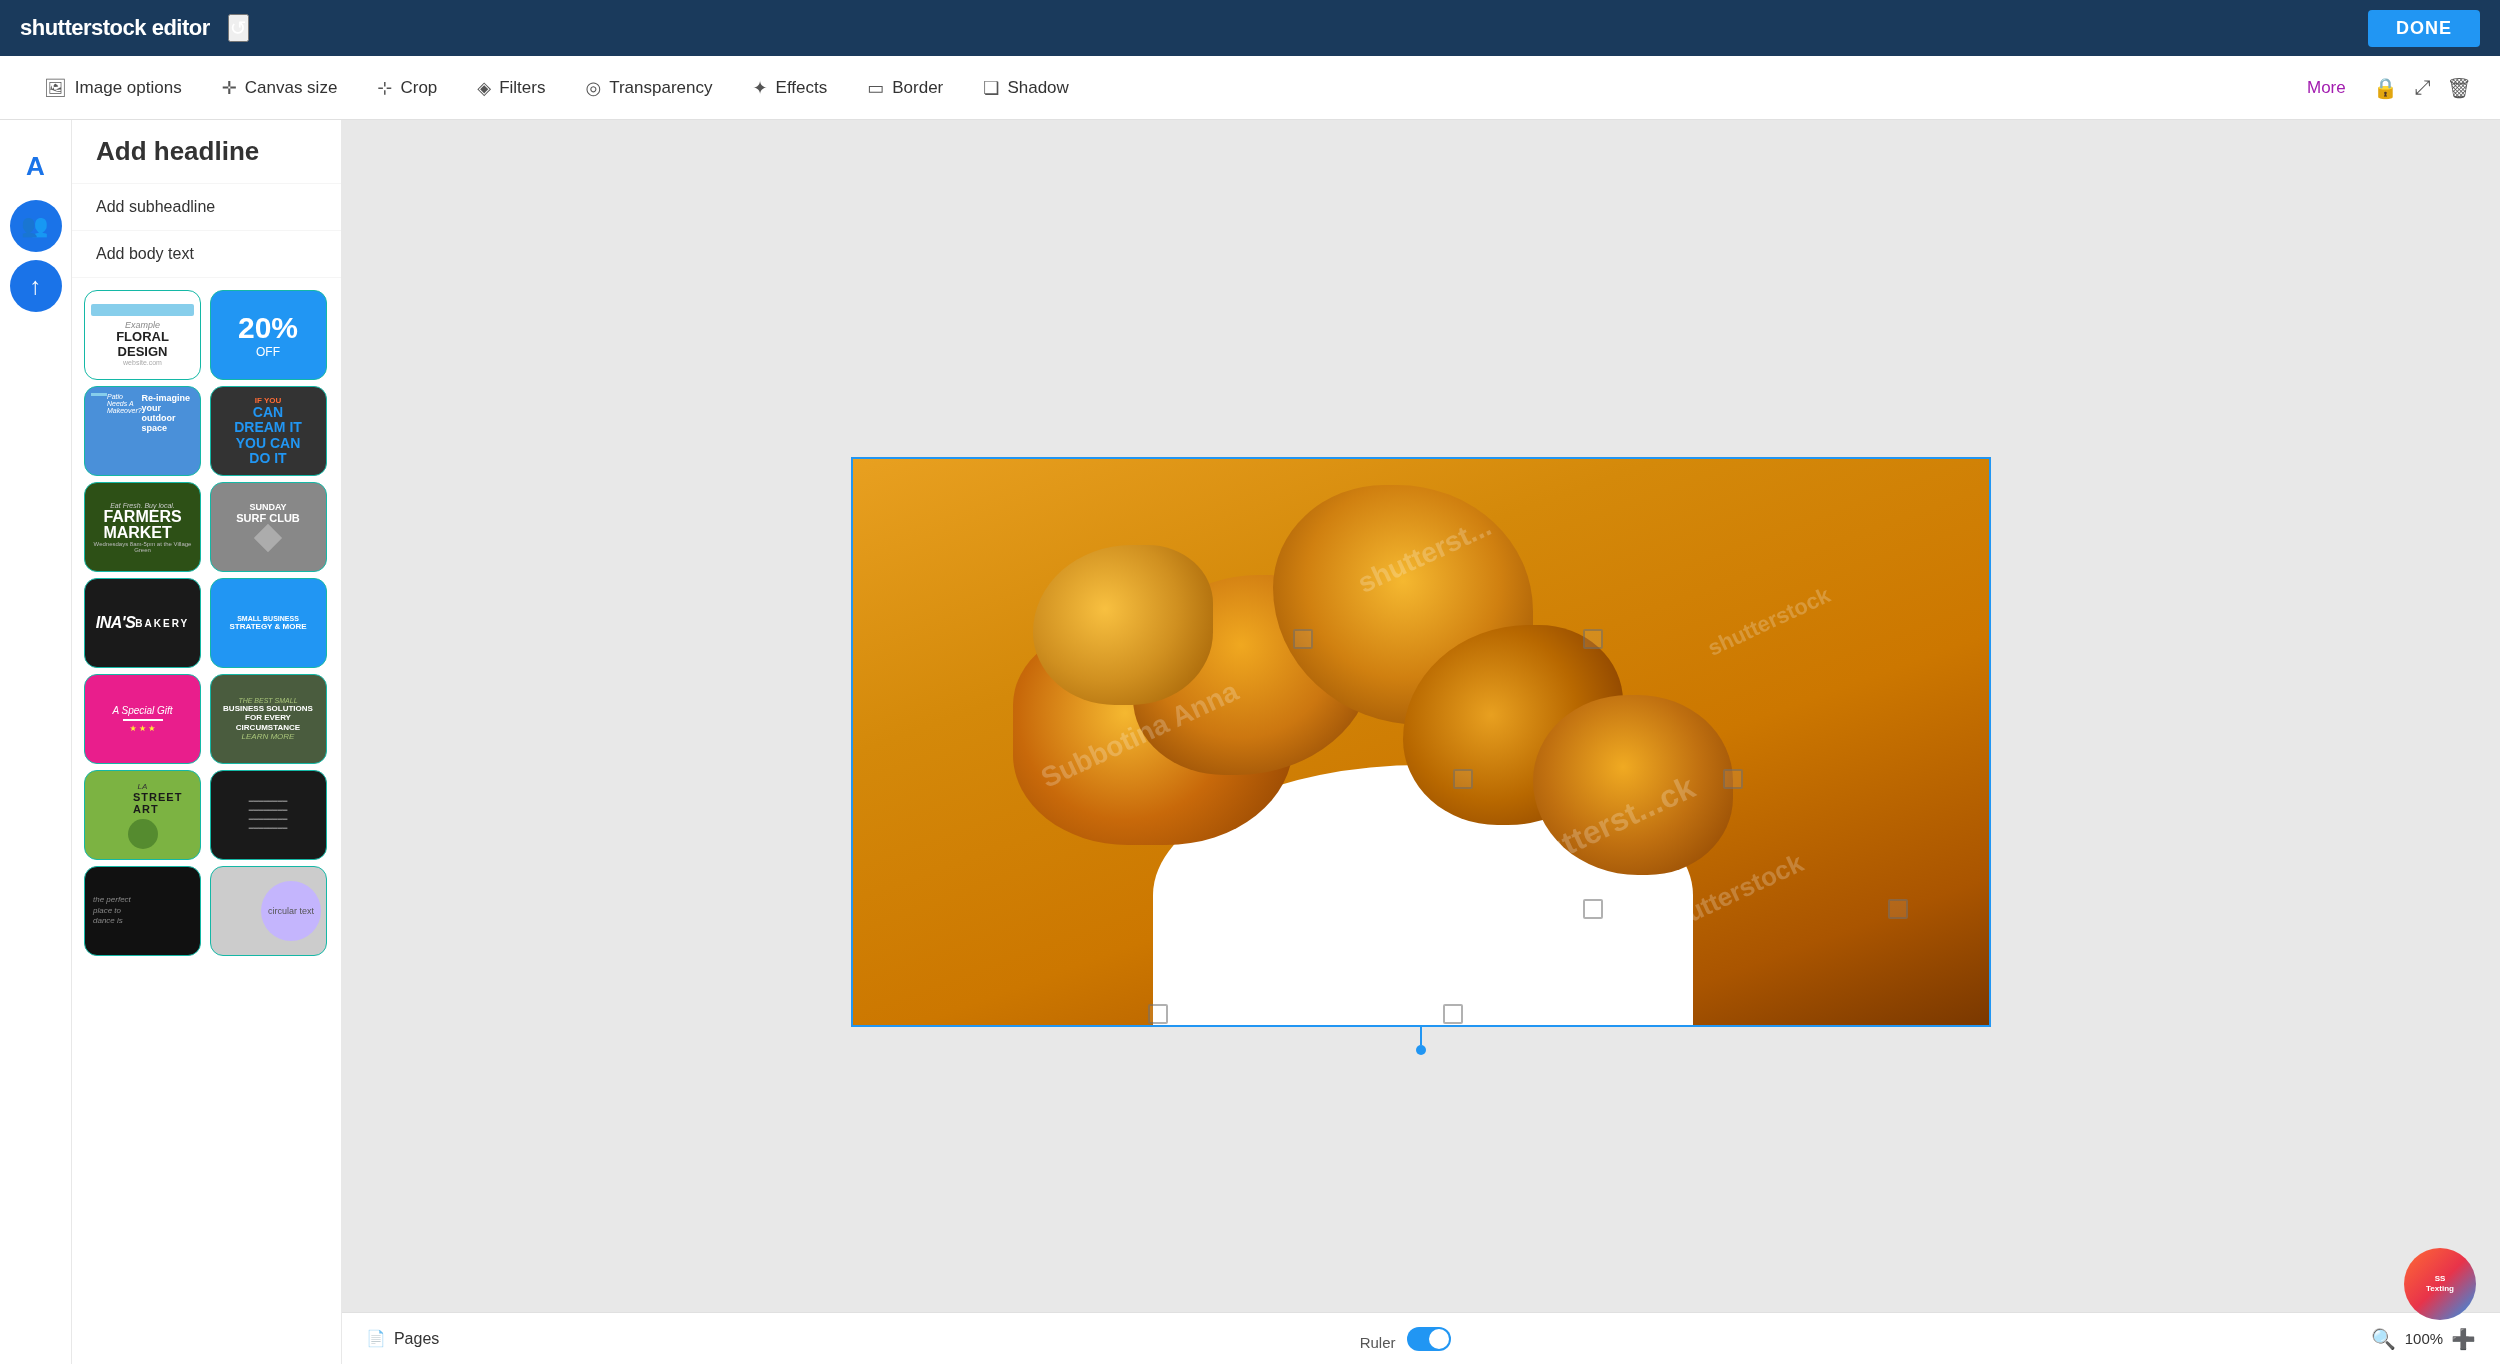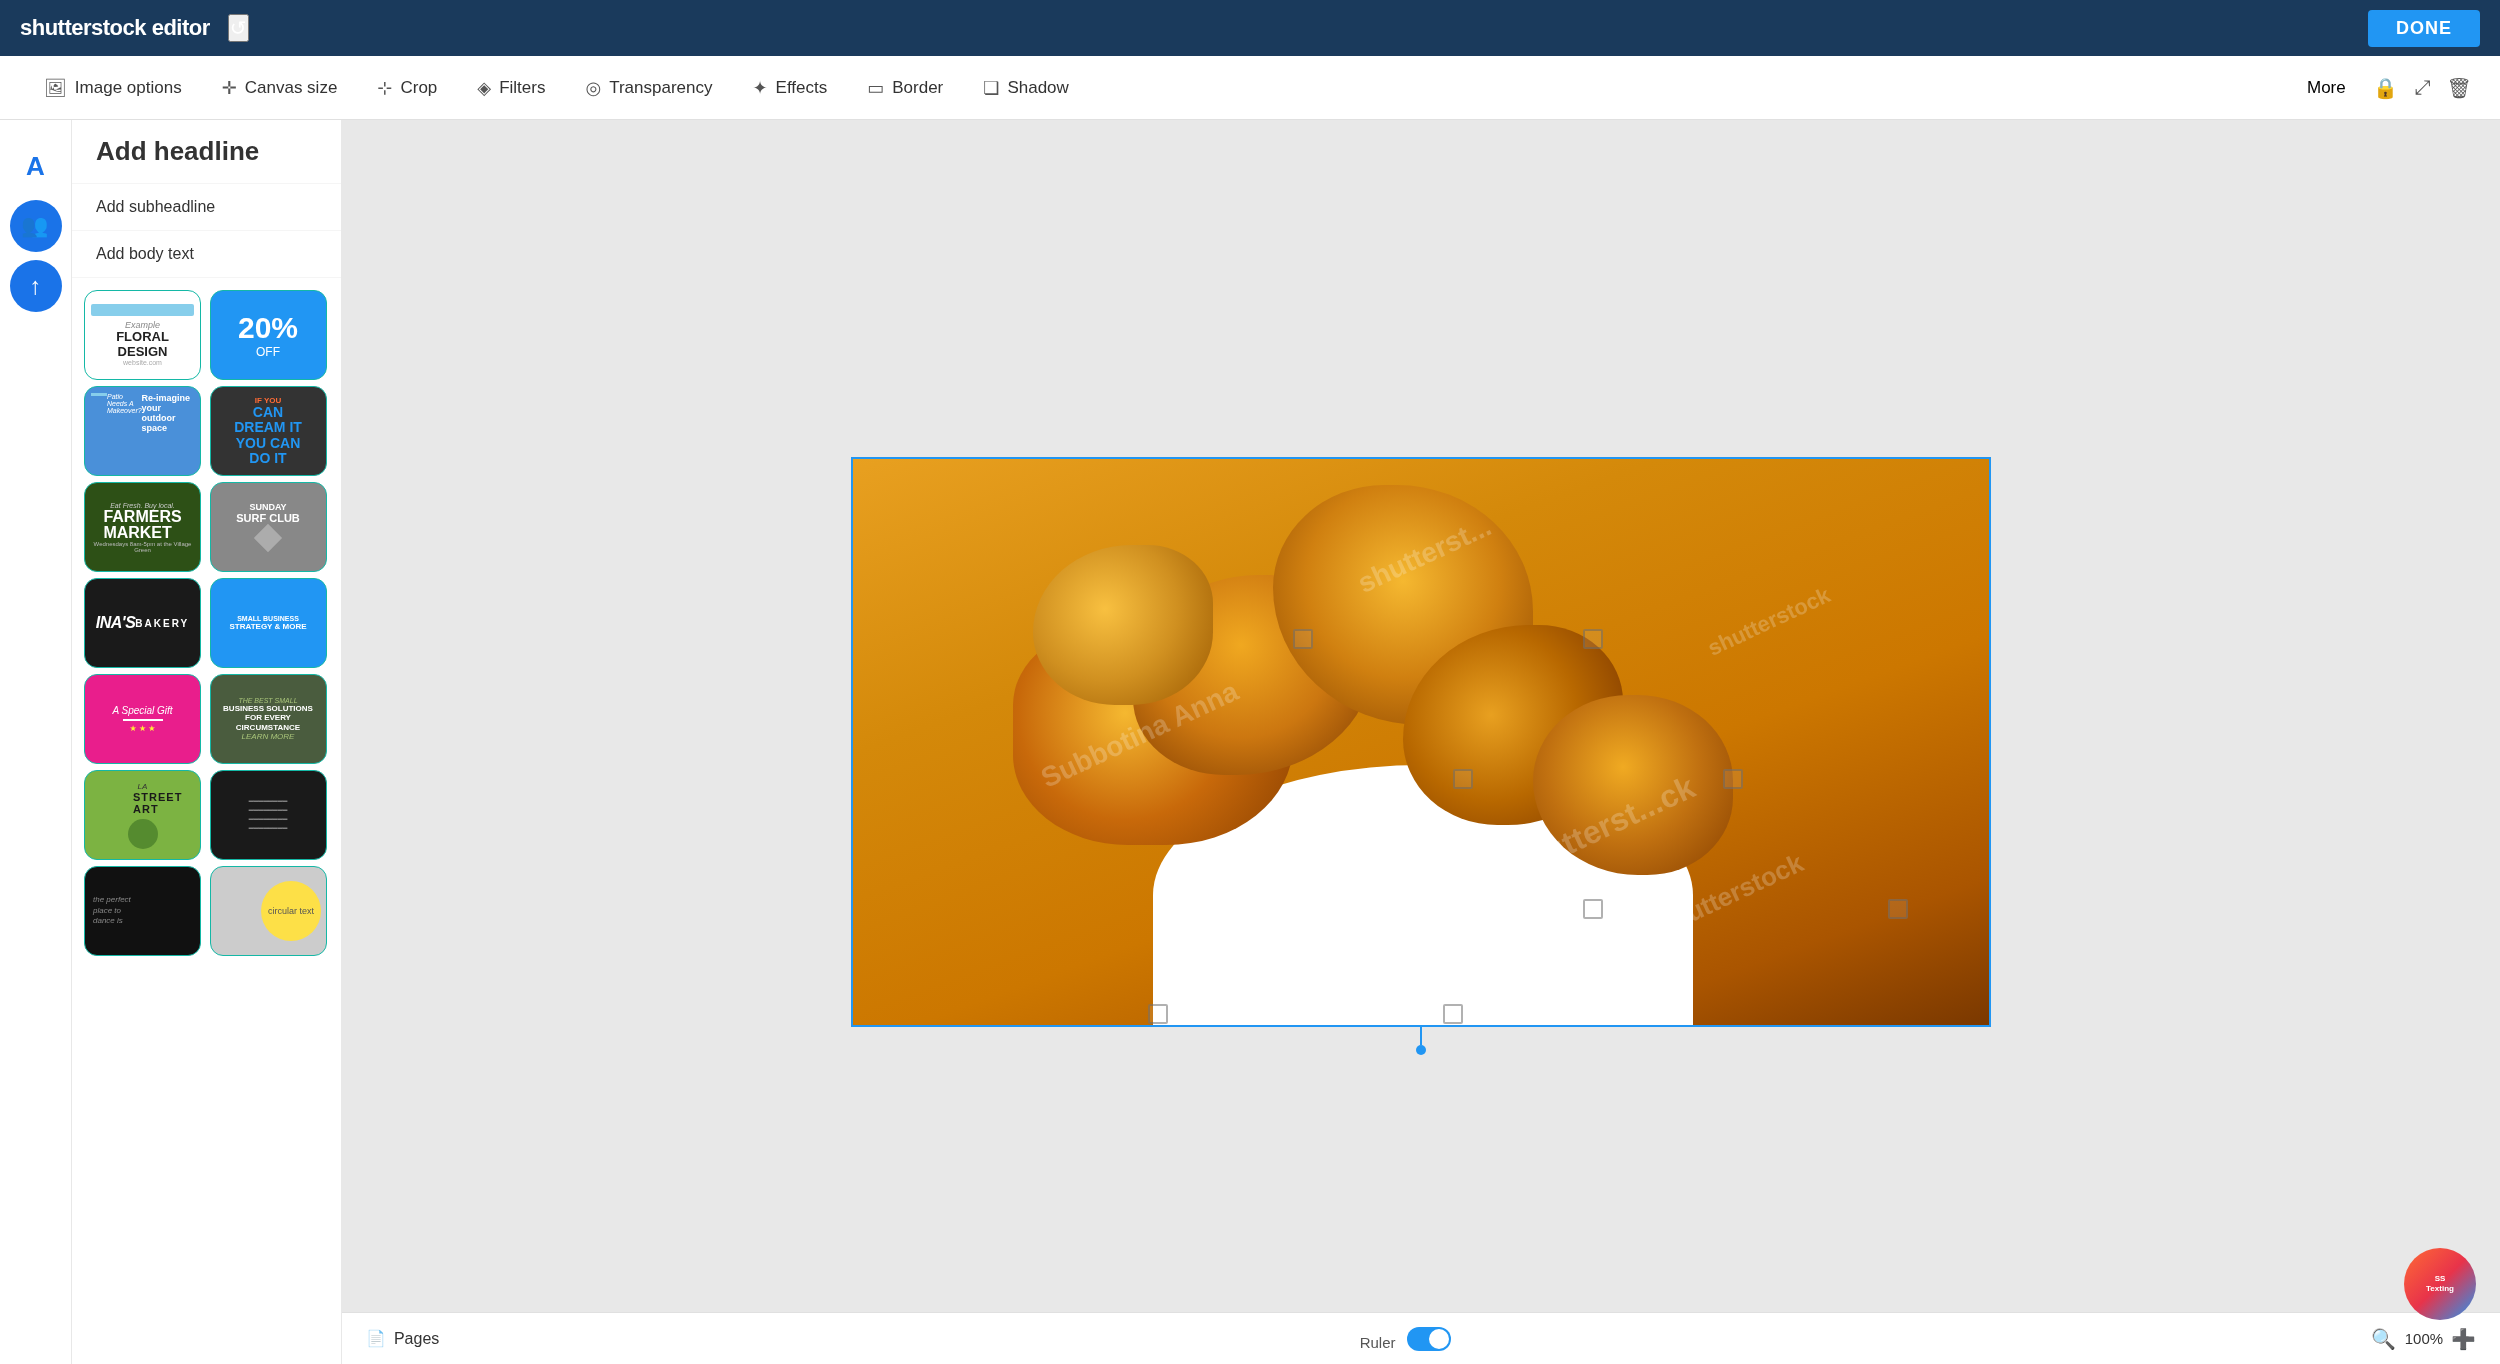--- a/index.html
+++ b/index.html
@@ -71,21 +71,21 @@
       display: flex;
       align-items: center;
       gap: 8px;
     }
     .toolbar-right-item {
       display: flex;
       align-items: center;
       gap: 6px;
       padding: 8px 16px;
       font-size: 17px;
-      color: #000000;
+      color: #a21caf;
       cursor: pointer;
     }
 
     
     #main-layout {
       display: flex;
       width: 100%;
       height: calc(1364px - 56px - 64px);
     }
 
@@ -210,21 +210,21 @@
     .tc-streetart .tc-sa2 { font-size: 11px; color: #1a1a1a; font-weight: 900; letter-spacing: 1px; margin-left: 40px; }
     .tc-streetart .tc-sa3 { width: 30px; height: 30px; border-radius: 50%; background: #558b2f; margin-top: 4px; }
 
     .tc-dark-poster { background: #1a1a1a; display: flex; flex-direction: column; align-items: center; justify-content: center; padding: 6px; }
     .tc-dark-poster .tc-dp1 { font-size: 7px; color: #aaa; text-align: center; }
 
     .tc-dance { background: #111; display: flex; flex-direction: column; align-items: flex-start; justify-content: center; padding: 8px; }
     .tc-dance .tc-dn1 { font-size: 8px; color: #888; font-style: italic; line-height: 1.3; }
 
     .tc-circular { background: #cccccc; display: flex; flex-direction: column; align-items: center; justify-content: center; }
-    .tc-circular .tc-circ { width: 60px; height: 60px; border-radius: 50%; background: #fde047; display: flex; align-items: center; justify-content: center; font-size: 9px; color: #555; text-align: right; margin-left: 46px; }
+    .tc-circular .tc-circ { width: 60px; height: 60px; border-radius: 50%; background: #c4b5fd; display: flex; align-items: center; justify-content: center; font-size: 9px; color: #555; text-align: right; margin-left: 46px; }
 
     
     #canvas-area {
       flex: 1;
       background: #e8e8e8;
       display: flex;
       flex-direction: column;
       align-items: center;
       justify-content: center;
       position: relative;

